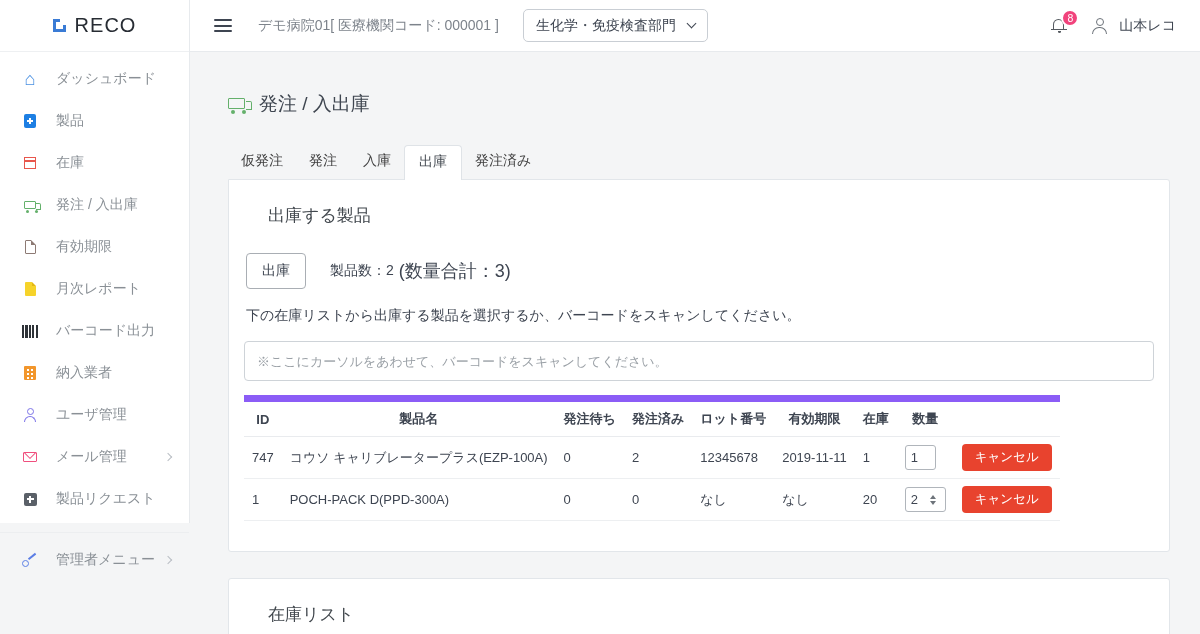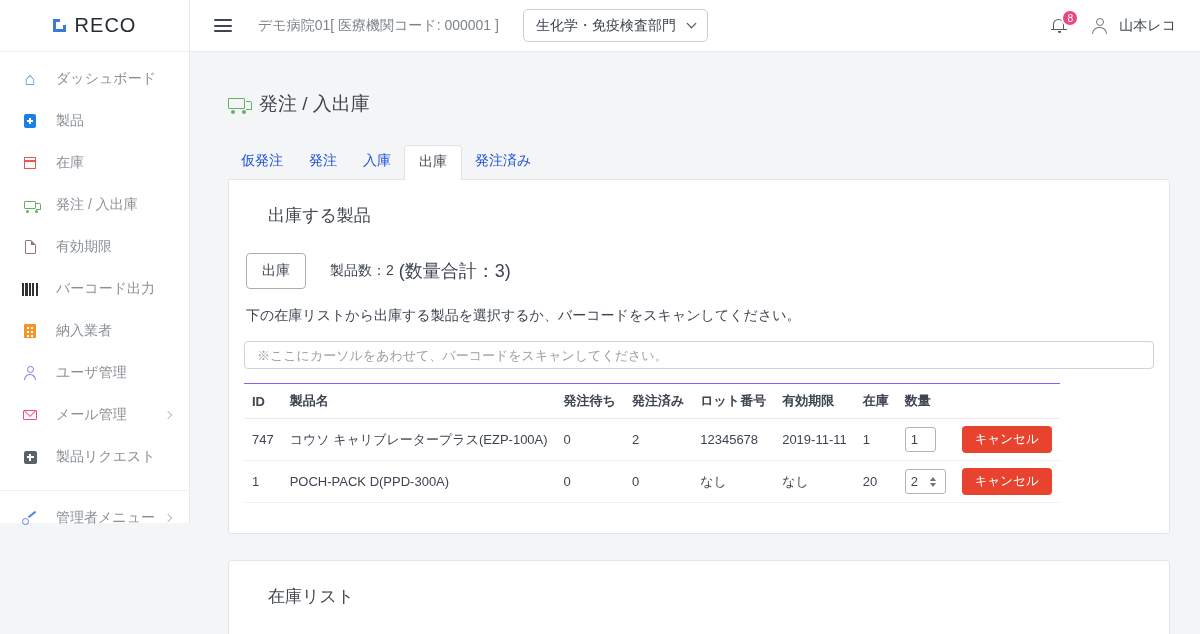--- a/index.html
+++ b/index.html
@@ -102,41 +102,41 @@
   .main { margin-left:190px; padding:52px 30px 0 38px; }
   .page-head { display:flex; align-items:center; gap:14px; padding:26px 0 16px 0; }
   .i-truck-lg { position:relative; width:17px; height:11px; border:1.8px solid #64b06b; border-radius:1px; }
   .i-truck-lg::before { content:""; position:absolute; right:-8px; bottom:-1.8px; width:5px; height:7px;
     border:1.8px solid #64b06b; border-left:none; border-radius:0 2px 0 0; }
   .i-truck-lg::after { content:""; position:absolute; left:2px; bottom:-6px; width:4px; height:4px;
     border-radius:50%; background:#64b06b; box-shadow:11px 0 0 #64b06b; }
   .page-title { font-size:19px; color:#3f4650; font-weight:400; }
 
   .tabs { display:flex; position:relative; z-index:2; margin-bottom:-1px; }
-  .tab { padding:7px 13px 8px; font-size:14px; color:#1d4ed8; cursor:pointer; }
+  .tab { padding:7px 13px 8px; font-size:14px; color:#404040; cursor:pointer; }
   .tab.active { background:#fff; border:1px solid #dfe3e7; border-bottom:none;
     border-radius:4px 4px 0 0; color:#454b52; padding:7px 14px 9px; }
 
   .card { background:#fff; border:1px solid #e2e6ea; border-radius:0 3px 3px 3px;
     padding:20px 15px 30px; }
   .card2 { margin-top:26px; border-radius:3px; min-height:160px; }
   .section-title { font-size:17px; font-weight:400; color:#42484e; margin:4px 0 26px 24px; }
 
   .ship-row { display:flex; align-items:center; margin:0 0 18px 2px; }
   .ship-btn { border:1px solid #a9aeb4; border-radius:4px; background:#fff; padding:8px 15px;
     font-size:14px; color:#3e4551; cursor:pointer; }
   .count { margin-left:24px; font-size:14px;text-align:center; }
   .count-sub { font-size:18px; margin-left:5px; }
   .instruction { font-size:14px; margin:0 0 16px 2px; }
-  .barcode-input { width:100%; height:28px; border:1px solid #ced3d8; border-radius:4px;
+  .barcode-input { width:100%; height:40px; border:1px solid #ced3d8; border-radius:4px;
     padding:0 12px; font-size:13px; color:#3e4551; outline:none; }
   .barcode-input::placeholder { color:#9aa0a6; }
 
   table { border-collapse:collapse; font-size:13px; color:#3e4551; margin-top:14px; }
-  th { text-align:left; font-weight:bold; padding:8px; border-top:1px solid #8b5cf6;
+  th { text-align:center; font-weight:bold; padding:8px; border-top:7px solid #8b5cf6;
     border-bottom:1px solid #e9ebee; white-space:nowrap; }
   td { padding:7px 8px; border-bottom:1px solid #edeff1; white-space:nowrap; }
   .t-ship { width:806px; }
 
   .qty-input { width:31px; height:25px; border:1px solid #b0b5bb; border-radius:3px;
     padding:0 5px; font-size:13px; color:#3e4551; outline:none; }
   .qty-box { display:inline-flex; align-items:center; width:41px; height:25px;
     border:1px solid #b0b5bb; border-radius:3px; padding:0 3px 0 5px; background:#fff; }
   .qty-box input { width:16px; border:none; font-size:13px; color:#3e4551; outline:none; padding:0; }
   .spin { display:flex; flex-direction:column; gap:2.5px; margin-left:3px; }
@@ -178,20 +178,26 @@
       <span class="icon-cell">
           <span class="i-truck"></span>
         </span>
       <span>発注 / 入出庫</span>
     </div>
     <div class="menu-item">
       <span class="icon-cell">
           <span class="i-doc"></span>
         </span>
       <span>有効期限</span>
+    </div>
+    <div class="menu-item">
+      <span class="icon-cell">
+          <span class="i-report"></span>
+        </span>
+      <span>月次レポート</span>
     </div>
     <div class="menu-item">
       <span class="icon-cell">
           <span class="i-barcode"></span>
         </span>
       <span>バーコード出力</span>
     </div>
     <div class="menu-item">
       <span class="icon-cell">
           <span class="i-building"></span>

